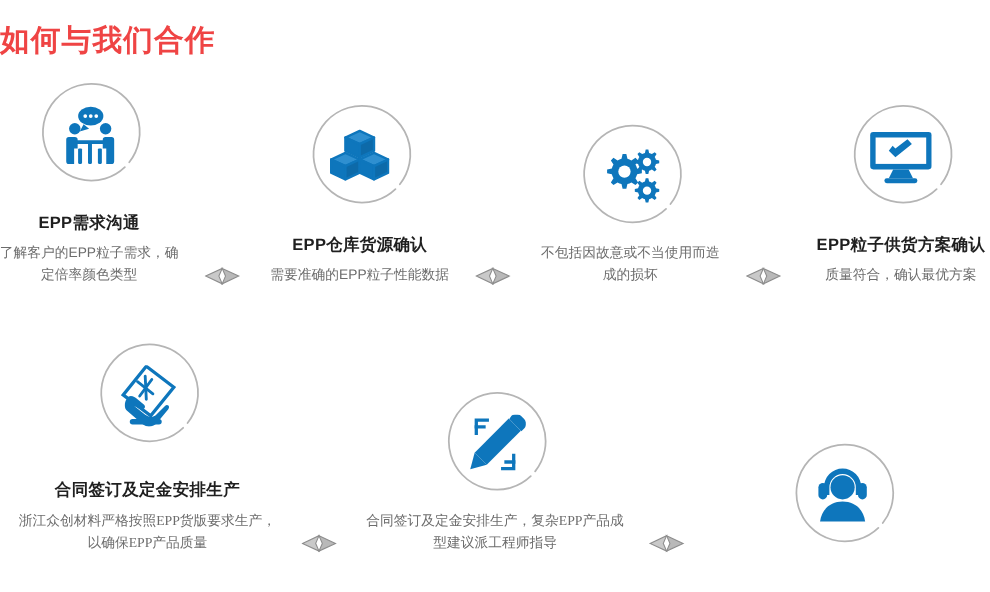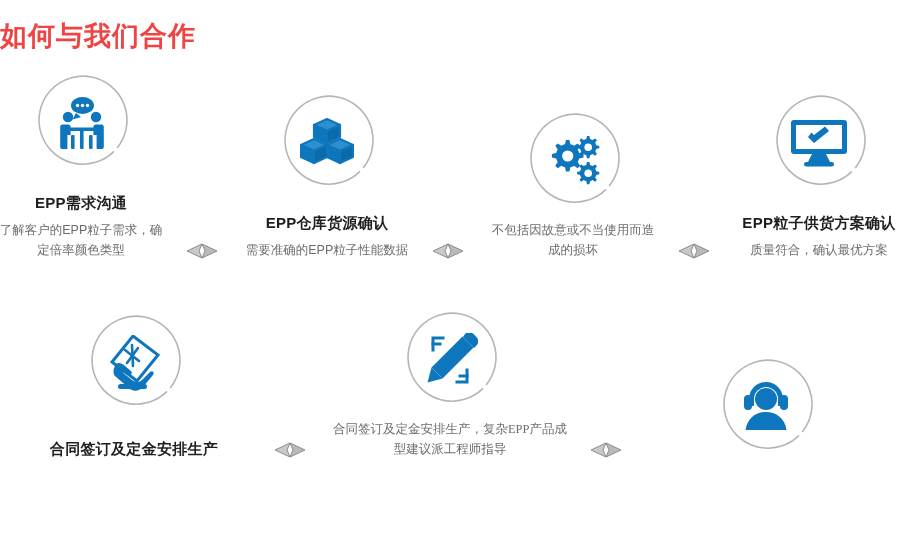--- a/index.html
+++ b/index.html
@@ -242,20 +242,21 @@
                 <line x1="32" y1="13" x2="21" y2="28"></line>
                 <line x1="26" y1="10" x2="27" y2="31"></line>
               </g>
               <path d="M9 31 c2-5 7-3 10 0 l6 5 c2 2 0 5 -3 4 l-6 -3 l10 8 c3 2 7 3 10 0 l8 -8 c2 -2 5 0 3 3 l-10 12 c-3 4 -9 5 -13 2 l-15 -13 c-2 -2 -2 -7 0 -10 z" fill="#0e76bc"></path>
               <rect x="12" y="49" width="29" height="5" rx="2.5" fill="#0e76bc"></rect>
             </g>
           </svg>
         </div>
       </div>
       <div class="step-title">合同签订及定金安排生产</div>
+      <div class="step-desc">浙江众创材料严格按照EPP货版要求生产，以确保EPP产品质量</div>
     </div>
 
     <div class="arrow arrow-r2">
       <svg width="36" height="18" viewBox="0 0 36 18">
         <path d="M1 9 L16 2 L13 9 L16 16 Z" fill="#c9c9c9" stroke="#8d8d8d" stroke-width="1"></path>
         <path d="M16 2 L31 9 L16 16 L19 9 Z" fill="#b9b9b9" stroke="#8d8d8d" stroke-width="1"></path>
       </svg>
     </div>
 
     <div class="step step-r2">

